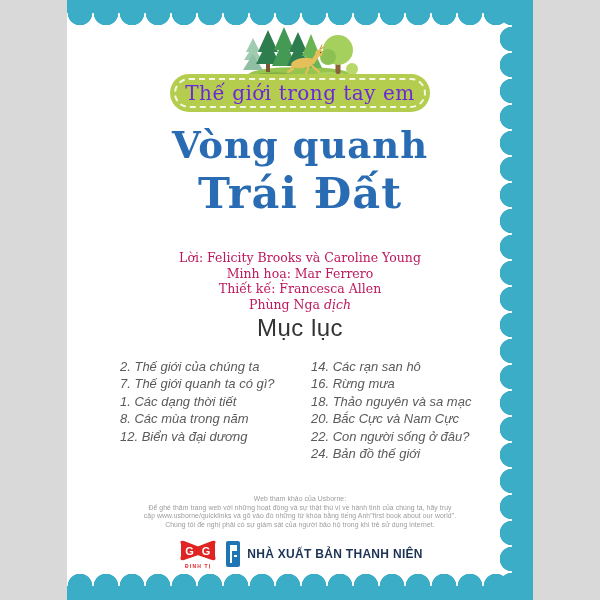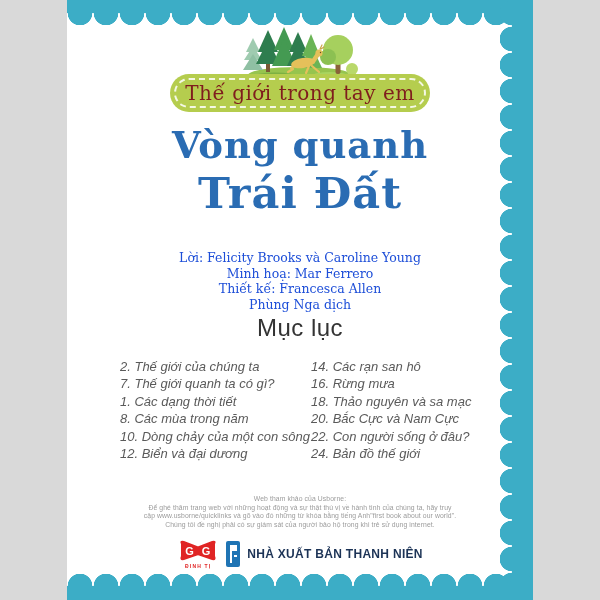--- a/index.html
+++ b/index.html
@@ -20,30 +20,30 @@
   .frame-bottom::before{content:"";position:absolute;bottom:14px;left:0;right:0;height:12px;
     background-image:radial-gradient(circle at 13px 12px,#3cadc6 12px,rgba(0,0,0,0) 12.6px);
     background-size:26px 12px;background-repeat:repeat-x;}
 
   .illustration{position:absolute;left:168px;top:26px;width:130px;height:56px;z-index:1;}
 
   .badge{position:absolute;left:103px;top:74px;width:260px;height:38px;background:#b5cd4e;
     border-radius:19px;z-index:2;display:flex;align-items:center;justify-content:center;}
   .badge::after{content:"";position:absolute;left:4px;right:4px;top:4px;bottom:4px;
     border:2px dashed rgba(255,255,255,0.85);border-radius:15px;pointer-events:none;}
-  .badge-label{color:#7f1d1d;font-family:"DejaVu Serif",serif;font-size:20px;letter-spacing:0.5px;}
+  .badge-label{color:#6d28d9;font-family:"DejaVu Serif",serif;font-size:20px;letter-spacing:0.5px;}
 
   .title{position:absolute;left:0;right:0;top:122px;text-align:center;color:#2a6cb3;
     font-family:"DejaVu Serif",serif;font-weight:bold;z-index:2;}
   .title-line1{font-size:37px;line-height:46px;letter-spacing:1px;}
   .title-line2{font-size:43px;line-height:50px;letter-spacing:1px;}
 
-  .credits{position:absolute;left:0;right:0;top:250px;text-align:center;color:#1d4ed8;
+  .credits{position:absolute;left:0;right:0;top:250px;text-align:center;color:#be185d;
     font-family:"DejaVu Serif",serif;font-size:12.5px;line-height:15.6px;}
-  .credits .role-italic{}
+  .credits .role-italic{font-style:italic;}
 
   .toc-heading{position:absolute;left:0;right:0;top:314px;text-align:center;color:#333333;
     font-size:24px;font-weight:400;letter-spacing:0.5px;}
 
   .toc{position:absolute;top:358px;left:0;right:0;color:#5a5a5a;font-size:13px;}
   .toc ul{list-style:none;margin:0;padding:0;font-style:italic;}
   .toc li{line-height:17.4px;white-space:nowrap;}
   .toc-col-left{position:absolute;left:53px;width:190px;}
   .toc-col-right{position:absolute;left:244px;width:210px;}
 
@@ -117,21 +117,20 @@
     </div>
 
     <div class="toc-heading">Mục lục</div>
 
     <div class="toc">
       <ul class="toc-col-left">
         <li>2. Thế giới của chúng ta</li>
         <li>7. Thế giới quanh ta có gì?</li>
         <li>1. Các dạng thời tiết</li>
         <li>8. Các mùa trong năm</li>
-        <li>10. Dòng chảy của một con sông</li>
         <li>12. Biển và đại dương</li>
       </ul>
       <ul class="toc-col-right">
         <li>14. Các rạn san hô</li>
         <li>16. Rừng mưa</li>
         <li>18. Thảo nguyên và sa mạc</li>
         <li>20. Bắc Cực và Nam Cực</li>
         <li>22. Con người sống ở đâu?</li>
         <li>24. Bản đồ thế giới</li>
       </ul>

